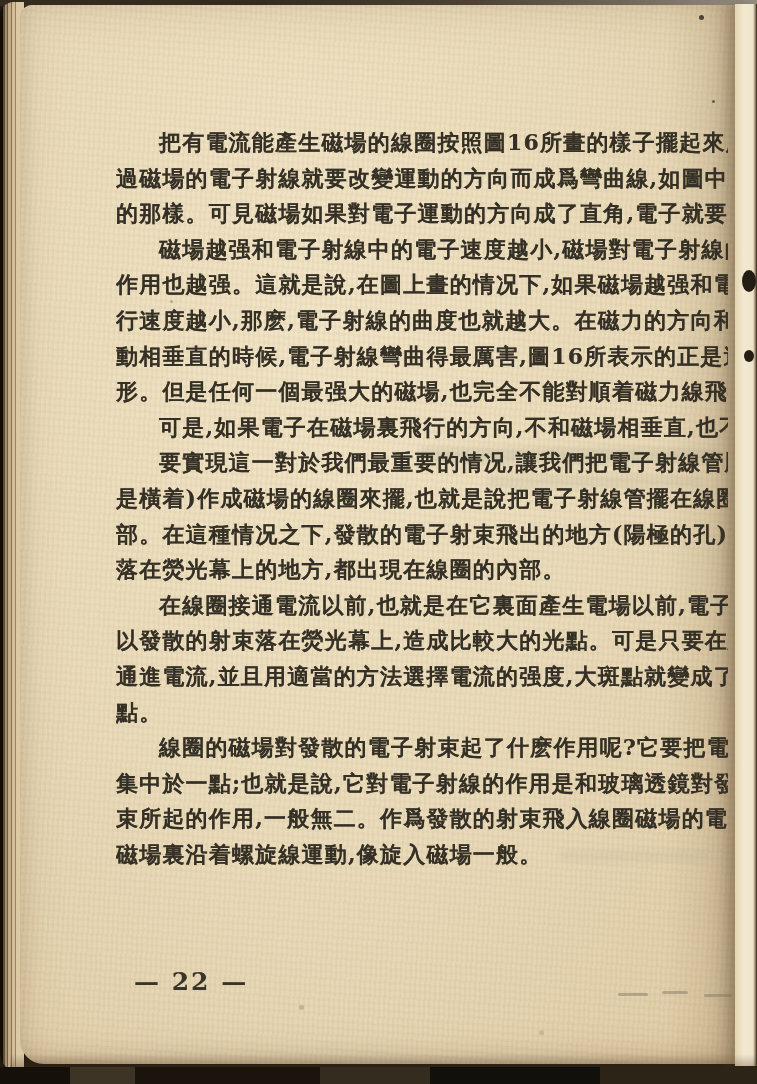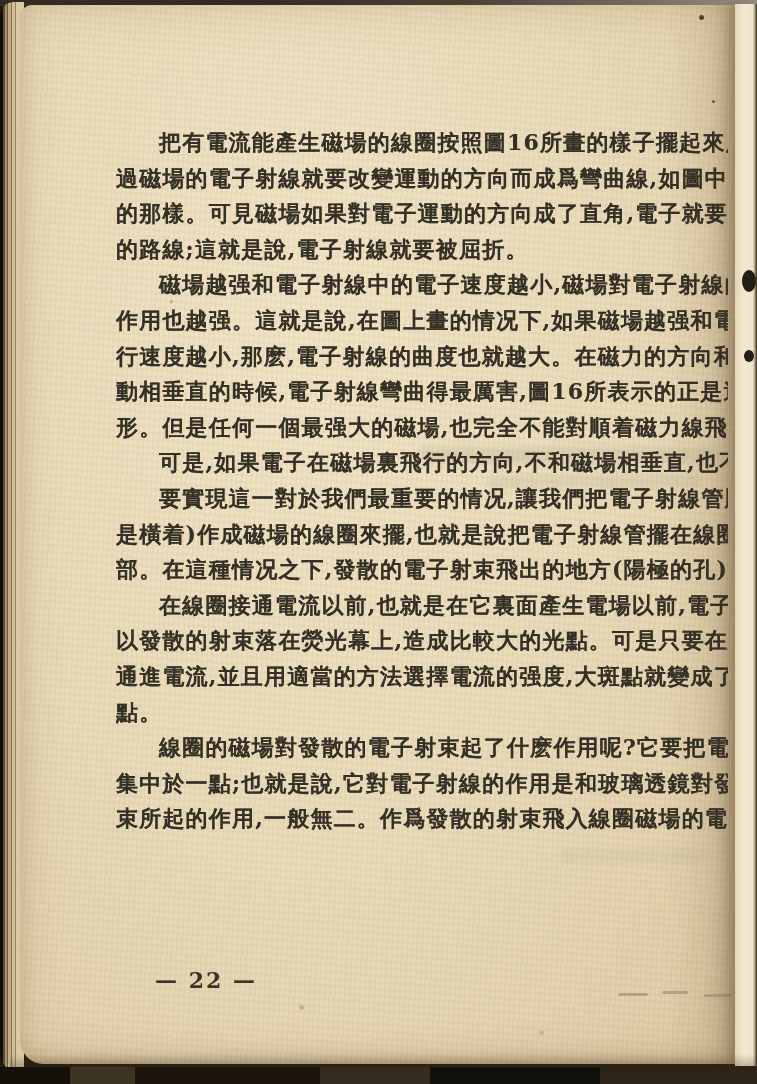--- a/index.html
+++ b/index.html
@@ -74,21 +74,21 @@
   .para{margin:0;}
   .ln{
     height:35.6px;white-space:nowrap;overflow:hidden;
     text-align:justify;text-align-last:justify;text-justify:inter-character;
   }
   .ln.ind{text-indent:43px;}
   .ln.end{text-align-last:left;}
 
   .page-number{
     position:absolute;left:114px;top:962px;
-    font-size:22px;font-weight:700;letter-spacing:2px;color:#3a352b;margin-left:21px;
+    font-size:25px;font-weight:700;letter-spacing:2px;color:#3a352b;
   }
 
   
   .ghost{position:absolute;background:#a5a38c;opacity:.25;filter:blur(3px);border-radius:4px;}
   .g1{left:400px;top:443px;width:300px;height:15px;}
   .g2{left:468px;top:470px;width:214px;height:13px;opacity:.18;}
   .g3{left:540px;top:845px;width:150px;height:12px;opacity:.14;}
 
   
   .dash{position:absolute;height:3px;background:#7c7262;opacity:.45;border-radius:2px;}
@@ -126,47 +126,48 @@
 
     <div class="ghost g1"></div>
     <div class="ghost g2"></div>
     <div class="ghost g3"></div>
 
     <div class="text-block">
       <div class="para">
         <div class="ln ind">把有電流能產生磁場的線圈按照圖16所畫的樣子擺起來,那末,穿</div>
         <div class="ln">過磁場的電子射線就要改變運動的方向而成爲彎曲線,如圖中所表示</div>
         <div class="ln">的那樣。可見磁場如果對電子運動的方向成了直角,電子就要走圓形</div>
-        <div class="ln end">的路線;這就是說,電子射線就要被屈折。</div>
       </div>
       <div class="para">
         <div class="ln ind">磁場越强和電子射線中的電子速度越小,磁場對電子射線的屈折</div>
         <div class="ln">作用也越强。這就是說,在圖上畫的情况下,如果磁場越强和電子的飛</div>
         <div class="ln">行速度越小,那麽,電子射線的曲度也就越大。在磁力的方向和電子運</div>
         <div class="ln">動相垂直的時候,電子射線彎曲得最厲害,圖16所表示的正是這種情</div>
         <div class="ln">形。但是任何一個最强大的磁場,也完全不能對順着磁力線飛行的電</div>
       </div>
       <div class="para">
         <div class="ln ind">可是,如果電子在磁場裏飛行的方向,不和磁場相垂直,也不和它</div>
       </div>
       <div class="para">
         <div class="ln ind">要實現這一對於我們最重要的情况,讓我們把電子射線管順着(不</div>
         <div class="ln">是橫着)作成磁場的線圈來擺,也就是說把電子射線管擺在線圈的內</div>
         <div class="ln">部。在這種情况之下,發散的電子射束飛出的地方(陽極的孔),和它們</div>
+        <div class="ln end">落在熒光幕上的地方,都出現在線圈的內部。</div>
       </div>
       <div class="para">
         <div class="ln ind">在線圈接通電流以前,也就是在它裏面產生電場以前,電子射線將</div>
         <div class="ln">以發散的射束落在熒光幕上,造成比較大的光點。可是只要在線圈裏</div>
         <div class="ln">通進電流,並且用適當的方法選擇電流的强度,大斑點就變成了小斑</div>
         <div class="ln end">點。</div>
       </div>
       <div class="para">
         <div class="ln ind">線圈的磁場對發散的電子射束起了什麽作用呢?它要把電子射線</div>
         <div class="ln">集中於一點;也就是說,它對電子射線的作用是和玻璃透鏡對發散光</div>
         <div class="ln">束所起的作用,一般無二。作爲發散的射束飛入線圈磁場的電子要在</div>
+        <div class="ln end">磁場裏沿着螺旋線運動,像旋入磁場一般。</div>
       </div>
     </div>
 
     <div class="page-number">— 22 —</div>
 
     <div class="dash d1"></div>
     <div class="dash d2"></div>
     <div class="dash d3"></div>
     <div class="dash d4"></div>
   </div>

